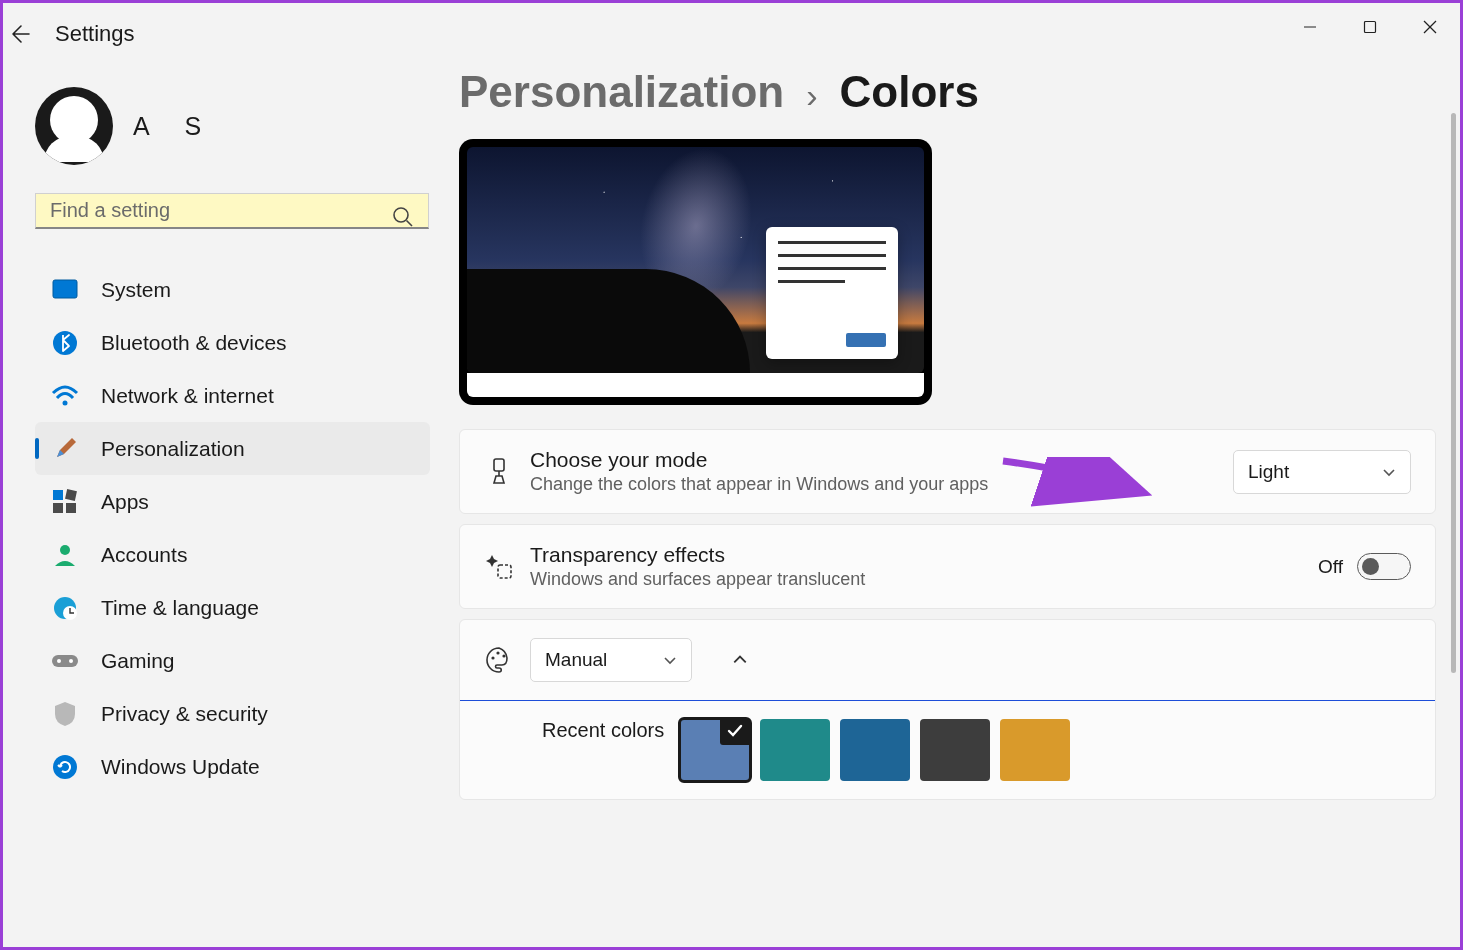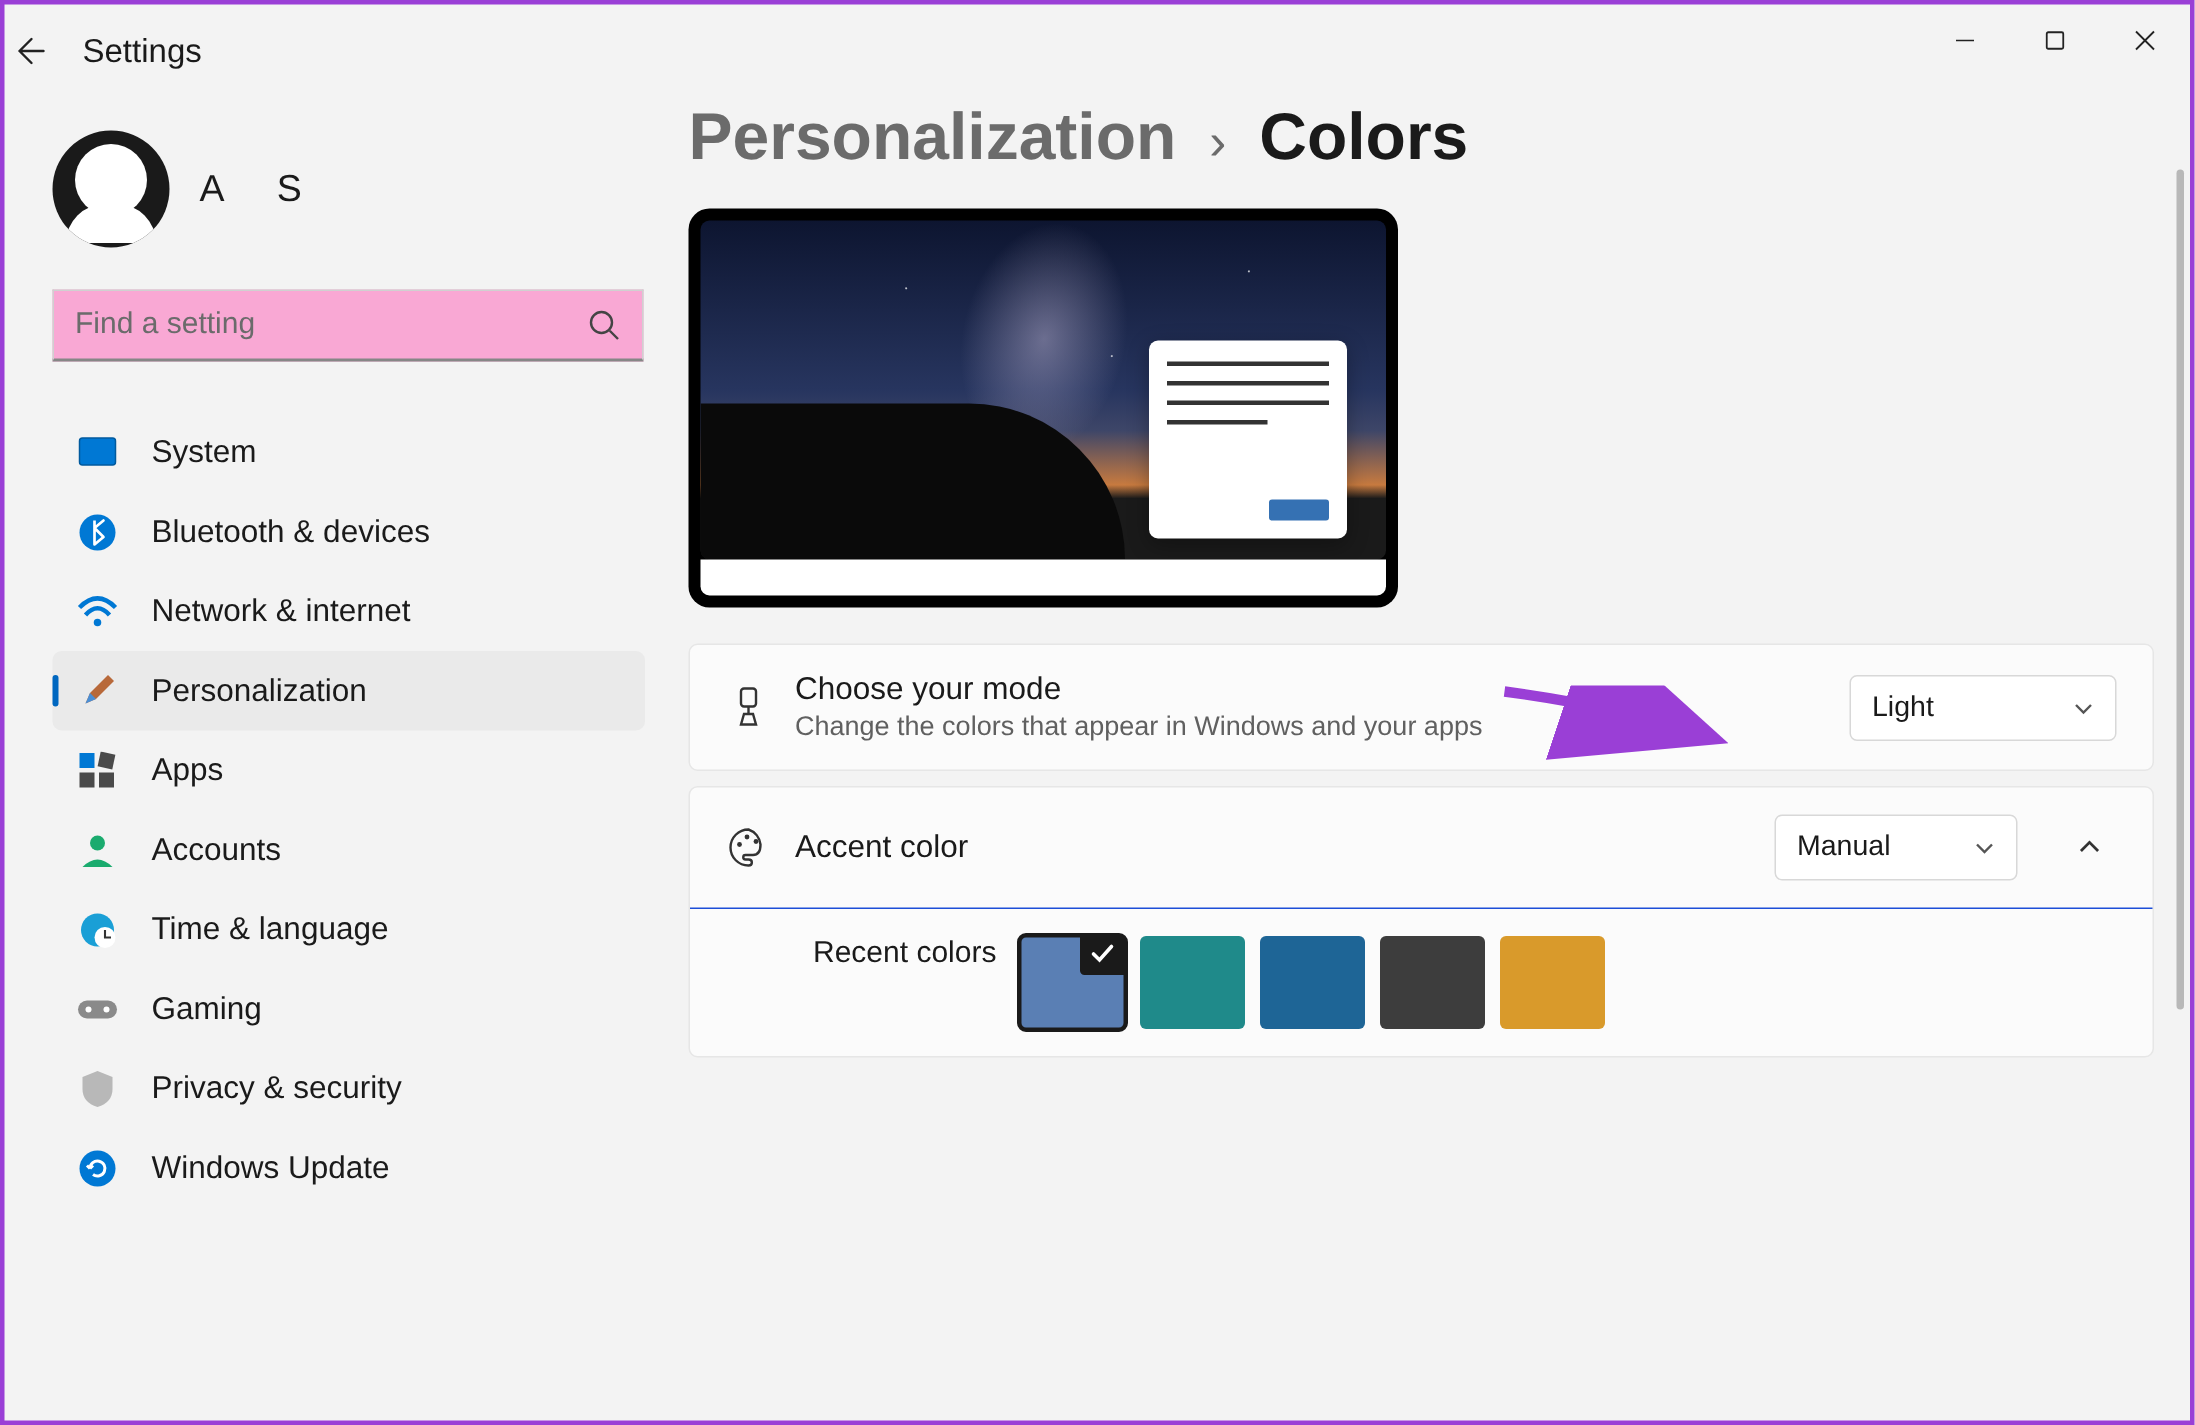--- a/index.html
+++ b/index.html
@@ -16,21 +16,21 @@
 .apphead .title { font-size:22px; color:#1a1a1a; font-weight:400; }
 
 
 .leftcol { position:absolute; left:32px; top:78px; width:395px; }
 .userrow { display:flex; align-items:center; gap:16px; height:90px; }
 .avatar { width:78px; height:78px; border-radius:50%; background:#1a1a1a; display:flex; align-items:center; justify-content:center; }
 .avatar-inner { width:48px; height:48px; border-radius:50%; background:#fff; position:relative; top:-6px; }
 .avatar::after { content:""; position:absolute; width:60px; height:26px; background:#fff; border-radius:30px 30px 0 0; margin-top:46px; }
 .username { font-size:25px; font-weight:500; color:#1a1a1a; margin-left:4px; }
 
-.searchwrap { margin-top:22px; position:relative; width:394px; height:48px; background:#f9a8d4; border:1px solid #d0d0d0; border-bottom:2px solid #868686; border-radius:0; }
+.searchwrap { margin-top:22px; position:relative; width:394px; height:36px; background:#fef9c3; border:1px solid #d0d0d0; border-bottom:2px solid #868686; border-radius:0; }
 .searchwrap input { width:100%; height:100%; border:none; background:transparent; padding:0 48px 0 14px; font-size:20px; color:#333; outline:none; }
 .searchwrap input::placeholder { color:#6b6b6b; }
 .searchwrap .sicon { position:absolute; right:14px; top:12px; width:22px; height:22px; }
 
 .nav { margin-top:34px; display:flex; flex-direction:column; gap:0; }
 .navitem { display:flex; align-items:center; gap:22px; height:53px; padding-left:16px; border-radius:6px; font-size:21px; color:#1a1a1a; position:relative; cursor:pointer; }
 .navitem.active { background:#eaeaea; }
 .navitem.active::before { content:""; position:absolute; left:0; top:16px; bottom:16px; width:4px; background:#0067c0; border-radius:3px; }
 .navicon { width:28px; height:28px; display:flex; align-items:center; justify-content:center; font-size:22px; }
 
@@ -266,34 +266,51 @@
       </div>
       <div class="dropdown">
         <span>Light</span>
         <svg class="chev" viewBox="0 0 14 14">
             <path d="M2 5l5 5 5-5" stroke="#555" stroke-width="1.6" fill="none"></path>
           </svg>
       </div>
     </div>
   </div>
 
+  <div class="panel" style="margin-top:10px;">
+    <div class="row">
+      <div class="ricon">
+          <svg width="28" height="28" viewBox="0 0 28 28">
+            <path d="M7 2l2 4 4 2-4 2-2 4-2-4-4-2 4-2z" fill="#333"></path>
+            <rect x="13" y="12" width="13" height="13" rx="2" fill="none" stroke="#333" stroke-width="1.6" stroke-dasharray="3 2"></rect>
+          </svg>
+        </div>
+      <div class="rtext">
+        <div class="rtitle">Transparency effects</div>
+        <div class="rsub">Windows and surfaces appear translucent</div>
+      </div>
+      <div class="toggle-group">
+        <span class="toggle-label">Off</span>
+        <div class="toggle">
+            <div class="knob"></div>
+          </div>
+      </div>
+    </div>
+  </div>
 
   <div class="panel" style="margin-top:10px;">
     <div class="row noborder">
       <div class="ricon">
           <svg width="28" height="28" viewBox="0 0 28 28">
             <path d="M14 2a12 12 0 1 0 0 24c3 0 3-4 0-4h-2c-2 0-2-3 0-3h5c4 0 5-3 5-7A12 12 0 0 0 14 2z" fill="none" stroke="#333" stroke-width="1.6"></path>
             <circle cx="8" cy="12" r="1.6" fill="#333"></circle>
             <circle cx="13" cy="7" r="1.6" fill="#333"></circle>
             <circle cx="19" cy="10" r="1.6" fill="#333"></circle>
           </svg>
         </div>
-      <div class="rtext">
-        <div class="rtitle">Accent color</div>
-      </div>
       <div class="dropdown small">
         <span>Manual</span>
         <svg class="chev" viewBox="0 0 14 14">
             <path d="M2 5l5 5 5-5" stroke="#555" stroke-width="1.6" fill="none"></path>
           </svg>
       </div>
       <div class="expand">
         <svg width="16" height="16" viewBox="0 0 14 14">
             <path d="M2 9l5-5 5 5" stroke="#333" stroke-width="1.6" fill="none"></path>
           </svg>

